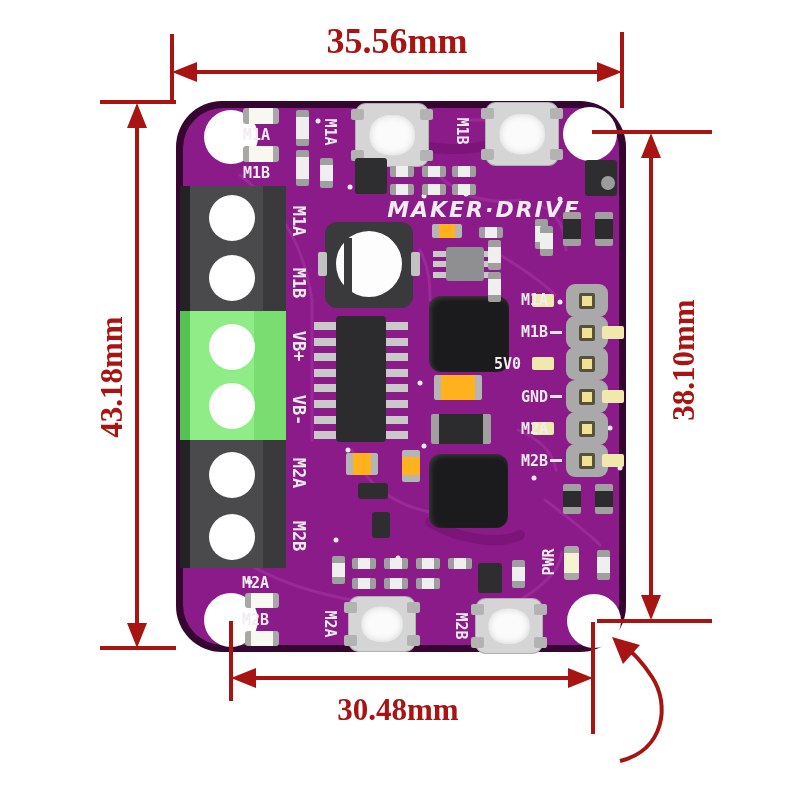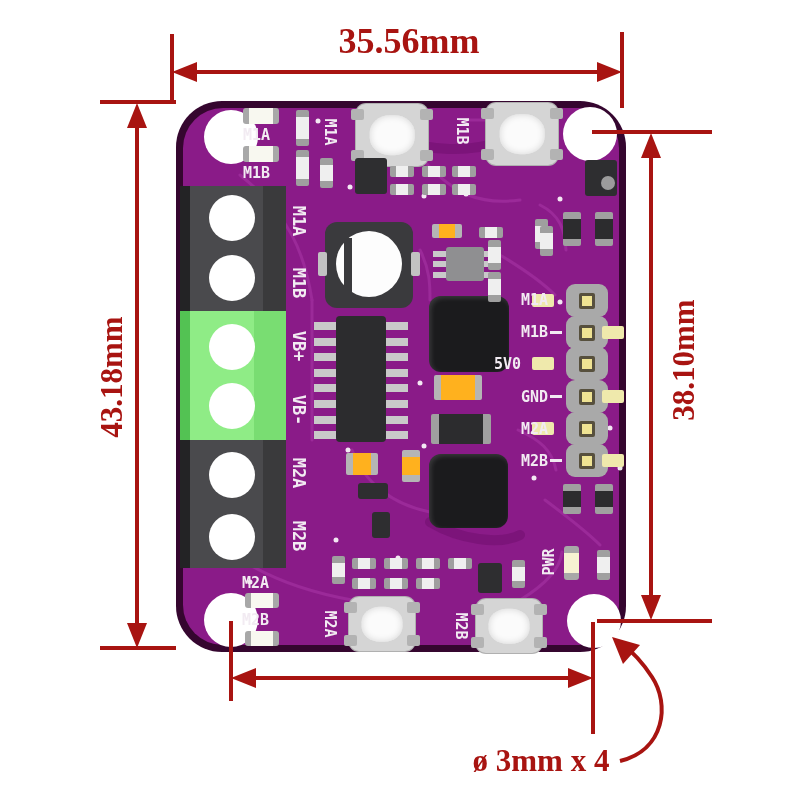--- a/index.html
+++ b/index.html
@@ -2,21 +2,21 @@
 <html><head>
 <meta charset="utf-8">
 <style>
   html,body{margin:0;padding:0;background:#fff;}
   #stage{position:relative;width:800px;height:800px;background:#fff;overflow:hidden;
          font-family:"Liberation Sans",sans-serif;}
   svg{position:absolute;left:0;top:0;}
   
   .dim-text{position:absolute;font:bold 31px "Liberation Serif",serif;color:#a81411;
             white-space:nowrap;transform:translate(-50%,-50%);}
-  .dim-text.big{font-size:36px;margin-left:12px;}
+  .dim-text.big{font-size:36px;}
   .dim-text.rot{transform:translate(-50%,-50%) rotate(-90deg);}
   
   .board-rim{position:absolute;left:176px;top:101px;width:450px;height:551px;
              background:#35062f;border-radius:46px;}
   .board-face{position:absolute;left:183px;top:108px;width:436px;height:537px;
               background:#8a1b88;border-radius:40px;}
   .hole{position:absolute;background:#ffffff;border-radius:50%;}
   
   .silk{position:absolute;font:bold 15px "DejaVu Sans Mono",monospace;color:#f2ebf2;
         white-space:nowrap;}
@@ -188,20 +188,21 @@
   <div class="silk cw" style="left:330px;top:624px;">M2A</div>
   <div class="btn" style="left:476px;top:599px;width:66px;height:54px;">
     <i class="pad p1"></i>
       <i class="pad p2"></i>
     <i class="pad p3"></i>
       <i class="pad p4"></i>
     <div class="cap"></div>
   </div>
   <div class="silk cw" style="left:461px;top:626px;">M2B</div>
 
+  <div class="title" style="left:484px;top:209px;">MAKER·DRIVE</div>
 
   <div class="ecap">
     <div class="tab" style="left:-7px;"></div>
     <div class="tab" style="right:-7px;"></div>
     <div class="disc"></div>
     <div class="pol"></div>
   </div>
 
   <div class="leads-v" style="left:314px;top:322px;height:120px;"></div>
   <div class="leads-v" style="left:384px;top:322px;height:120px;"></div>
@@ -330,15 +331,15 @@
       <polygon points="651,620 641,595 661,595"></polygon>
       <polygon points="231,678 256,668 256,688"></polygon>
       <polygon points="593,678 568,668 568,688"></polygon>
       <polygon points="612,637 623,664 640,645"></polygon>
     </g>
   </svg>
 
   <div class="dim-text big" style="left:397px;top:41px;">35.56mm</div>
   <div class="dim-text rot" style="left:112px;top:377px;">43.18mm</div>
   <div class="dim-text rot" style="left:684px;top:360px;">38.10mm</div>
-  <div class="dim-text" style="left:541px;top:761px;">ø 3mm x 4</div>
+  <div class="dim-text" style="left:398px;top:710px;">30.48mm</div>
 
 </div>
 
 </body></html>

